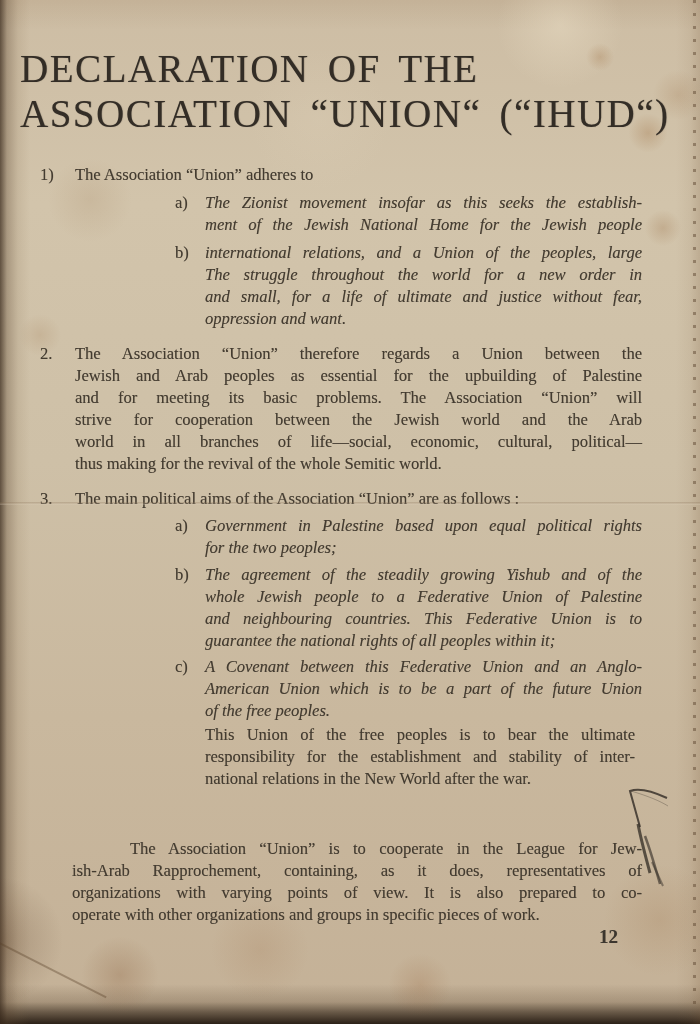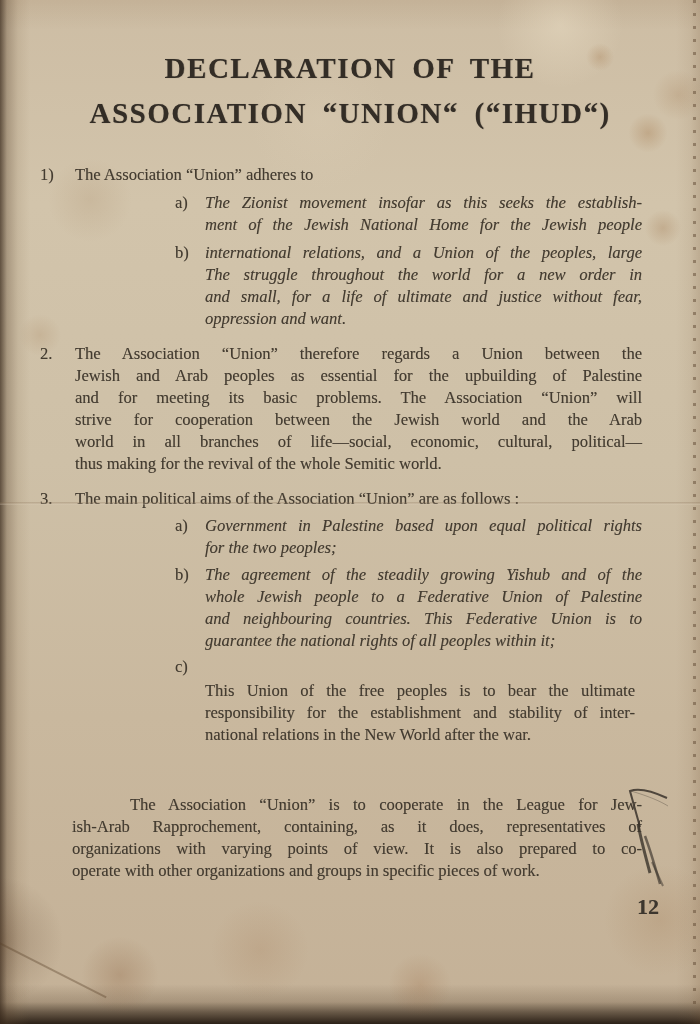--- a/index.html
+++ b/index.html
@@ -21,22 +21,22 @@
       radial-gradient(circle 100px at 320px 120px, rgba(222,208,184,0.25), rgba(222,208,184,0) 70%),
       radial-gradient(circle 90px at 560px 25px, rgba(236,224,200,0.45), rgba(236,224,200,0) 70%),
       linear-gradient(90deg, rgba(58,42,28,0.75) 0px, rgba(92,70,48,0.35) 7px, rgba(120,95,65,0.12) 18px, rgba(120,95,65,0) 30px),
       linear-gradient(270deg, rgba(120,90,60,0.22) 0px, rgba(120,90,60,0.08) 10px, rgba(120,90,60,0) 24px),
       linear-gradient(0deg, rgba(30,20,12,0.92) 0px, rgba(45,32,20,0.6) 12px, rgba(80,60,40,0.25) 22px, rgba(80,60,40,0) 40px),
       linear-gradient(180deg, rgba(150,120,88,0.16) 0px, rgba(150,120,88,0) 30px),
       linear-gradient(180deg, #cdbda4 0%, #d2c4ab 20%, #cec0a7 45%, #c9b89e 70%, #c4b197 100%);
     color:#433b30;
   }
   .title{
-    margin:46px 20px 0;text-align:center;
-    font-weight:bold;font-size:29px;line-height:45px;
+    margin:46px 20px 0;
+    font-weight:normal;font-size:39px;line-height:45px;
     letter-spacing:1.5px;word-spacing:7px;color:#332d26;
     text-shadow:0.4px 0.4px 0.8px rgba(51,45,38,0.45);
   }
   .body{
     margin-top:28px;font-size:16.5px;line-height:22px;
     text-shadow:0.3px 0.3px 0.6px rgba(67,59,48,0.4);
   }
   .num-item{display:flex;padding:0 58px 0 40px;}
   .num{width:35px;flex:none;}
   .num-body{flex:1;min-width:0;}
@@ -44,22 +44,22 @@
   .sub-letter{width:30px;flex:none;}
   .sub-body{flex:1;min-width:0;font-style:italic;}
   .cont{padding:0 65px 0 205px;}
   .line{text-align:justify;text-align-last:justify;}
   .line.last{text-align-last:left;}
   .mb6{margin-bottom:6px;}  .mb13{margin-bottom:13px;}
   .mb5{margin-bottom:5px;}  .mb4{margin-bottom:4px;}
   .mb2{margin-bottom:2px;}  .mb48{margin-bottom:48px;}
   .closing{padding:0 58px 0 36px;margin-left:36px;}
   .closing .line:first-child{text-indent:58px;}
-  .pageno{margin-top:14px;text-align:right;padding-right:41px;
-    font-weight:bold;font-size:22px;color:#3c362e;}
+  .pageno{text-align:right;padding-right:82px;
+    font-weight:bold;font-size:19px;color:#3c362e;}
   .crease{position:absolute;left:0;right:0;top:502px;height:3px;
     background:linear-gradient(180deg, rgba(115,88,60,0.26), rgba(235,225,205,0.28));}
   .fold{position:absolute;left:-12px;top:968px;width:125px;height:2px;
     background:rgba(90,65,42,0.38);transform:rotate(27deg);}
   .perforation{position:absolute;top:0;bottom:14px;right:4px;width:3px;
     background:repeating-linear-gradient(180deg, rgba(95,72,50,0.5) 0 3px, rgba(95,72,50,0) 3px 13px);}
   .penmark{position:absolute;left:0;top:0;pointer-events:none;}
 </style>
 </head>
 <body>
@@ -130,20 +130,25 @@
       <div class="sub-body">
           <div class="line">The agreement of the steadily growing Yishub and of the</div>
           <div class="line">whole Jewish people to a Federative Union of Palestine</div>
           <div class="line">and neighbouring countries. This Federative Union is to</div>
           <div class="line last">guarantee the national rights of all peoples within it;</div>
         </div>
     </div>
 
     <div class="sub-item mb2">
       <div class="sub-letter">c)</div>
+      <div class="sub-body">
+          <div class="line">A Covenant between this Federative Union and an Anglo-</div>
+          <div class="line">American Union which is to be a part of the future Union</div>
+          <div class="line last">of the free peoples.</div>
+        </div>
     </div>
 
     <div class="cont mb48">
         <div class="line">This Union of the free peoples is to bear the ultimate</div>
         <div class="line">responsibility for the establishment and stability of inter-</div>
         <div class="line last">national relations in the New World after the war.</div>
       </div>
 
     <div class="closing">
         <div class="line">The Association “Union” is to cooperate in the League for Jew-</div>

